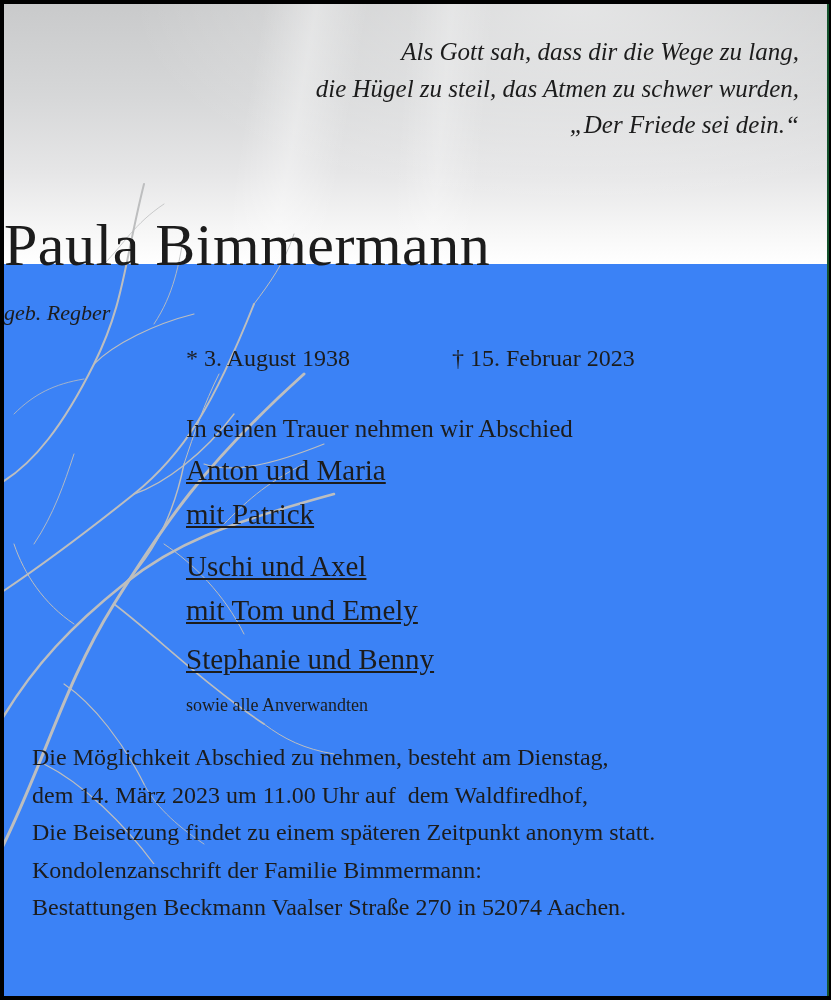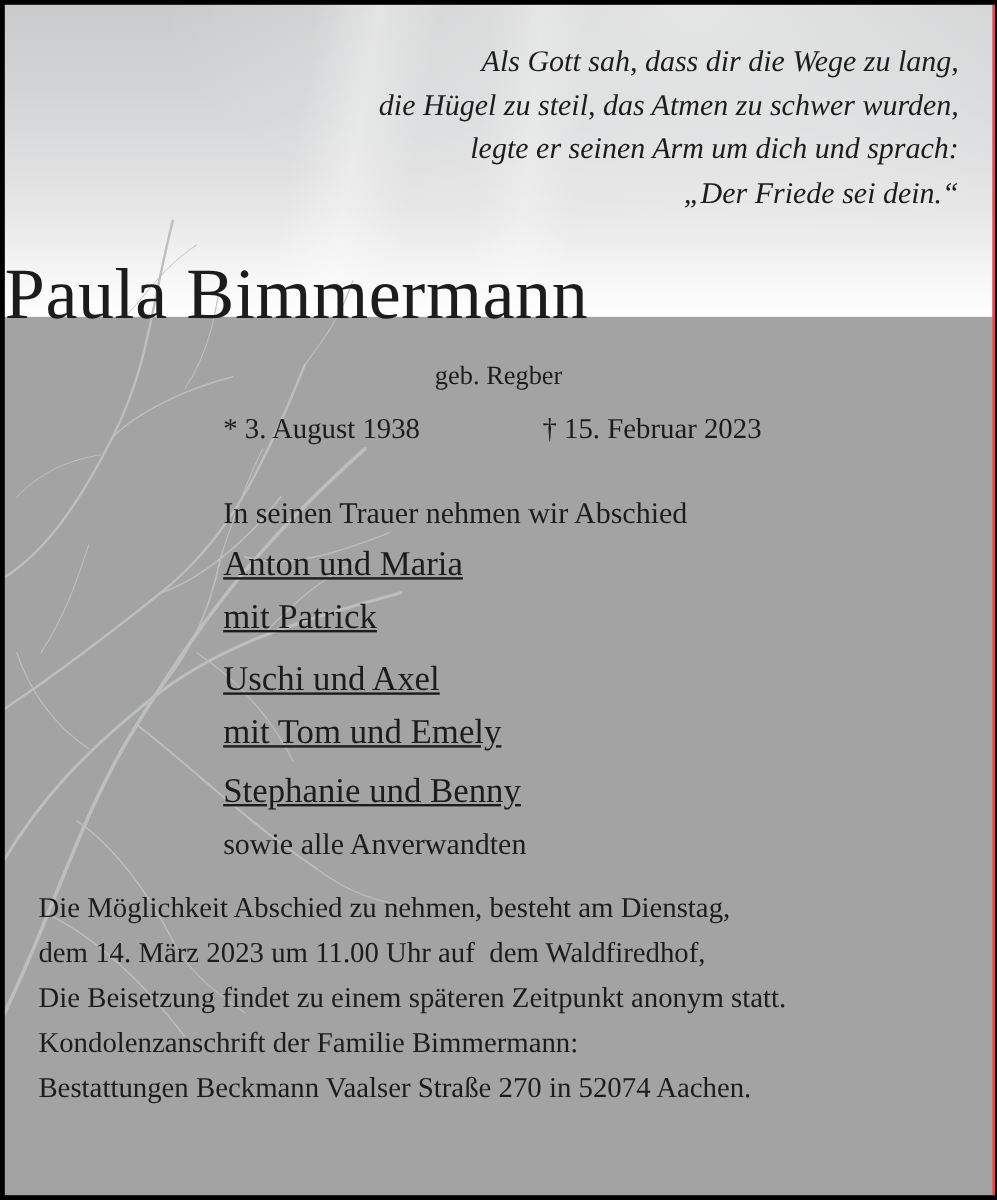--- a/index.html
+++ b/index.html
@@ -1,20 +1,20 @@
 <!DOCTYPE html>
 <html><head>
   <meta charset="utf-8">
   <style>
     html, body { margin: 0; padding: 0; }
     body { width: 831px; height: 1000px; background: #000; overflow: hidden; }
     .frame {
       position: absolute; left: 4px; top: 4px; width: 823px; height: 992px;
-      background: #a3a3a3; overflow: hidden;
-      border-right: 2px solid #ef4444;
+      background: #3b82f6; overflow: hidden;
+      border-right: 2px solid #14532d;
     }
     .sky {
       position: absolute; left: 0; top: 0; width: 100%; height: 260px;
       background: linear-gradient(180deg, #c9cacb 0%, #d6d7d8 35%, #e6e6e7 65%, #f7f7f7 88%, #ffffff 100%);
     }
     .rays {
       position: absolute; left: 0; top: 0; width: 100%; height: 260px;
       background:
         linear-gradient(100deg, transparent 30%, rgba(255,255,255,0.35) 36%, transparent 42%),
         linear-gradient(95deg, transparent 48%, rgba(255,255,255,0.25) 53%, transparent 58%),
@@ -25,32 +25,33 @@
     .poem {
       position: absolute; right: 28px; top: 30px; text-align: right;
       font-style: italic; font-size: 25px; line-height: 36.5px;
     }
     .poem div { white-space: nowrap; }
     .name {
       position: absolute; left: 0; width: 100%; top: 206px; text-align: left;
       font-size: 60px; line-height: 70px; letter-spacing: 0.5px;
     }
     .maiden {
-      position: absolute; left: 0; width: 100%; top: 296px; text-align: center;
+      position: absolute; left: 0; width: 100%; top: 296px; text-align: left;
       font-size: 22px;
+      font-style: italic;
     }
     .dates {
       position: absolute; top: 341px; left: 182px; font-size: 24px; white-space: nowrap;
     }
     .dates .death { position: absolute; left: 266px; top: 0; }
     .family { position: absolute; left: 182px; top: 408px; }
     .family .intro { font-size: 25px; line-height: 34px; }
     .family .big { font-size: 29px; line-height: 46px; text-decoration: underline; }
     .family .big.first { margin-top: 2px; }
-    .family .small { font-size: 25px; line-height: 46px; }
+    .family .small { font-size: 18px; line-height: 46px; }
     .info {
       position: absolute; left: 28px; top: 735px; font-size: 24px; line-height: 37.5px;
       white-space: nowrap;
     }
   </style>
 </head>
 <body>
 
 <div class="frame">
   <div class="sky"></div>
@@ -77,21 +78,20 @@
     <path d="M140 620 C 150 640, 170 660, 200 680" stroke-width="0.9"></path>
     <path d="M30 380 C 50 350, 60 320, 70 290" stroke-width="0.9"></path>
     <path d="M150 160 C 170 130, 175 100, 180 70" stroke-width="0.9"></path>
     <path d="M10 250 C 30 230, 50 220, 80 215" stroke-width="0.8"></path>
     <path d="M100 100 C 120 80, 130 60, 160 40" stroke-width="0.8"></path>
   </svg>
 
   <div class="poem serif">
     <div>Als Gott sah, dass dir die Wege zu lang,</div>
     <div>die Hügel zu steil, das Atmen zu schwer wurden,</div>
-    <div>legte er seinen Arm um dich und sprach:</div>
     <div>„Der Friede sei dein.“</div>
   </div>
 
   <div class="name serif">Paula Bimmermann</div>
   <div class="maiden serif">geb. Regber</div>
 
   <div class="dates serif">
     <span>* 3. August 1938</span>
     <span class="death">† 15. Februar 2023</span>
   </div>

